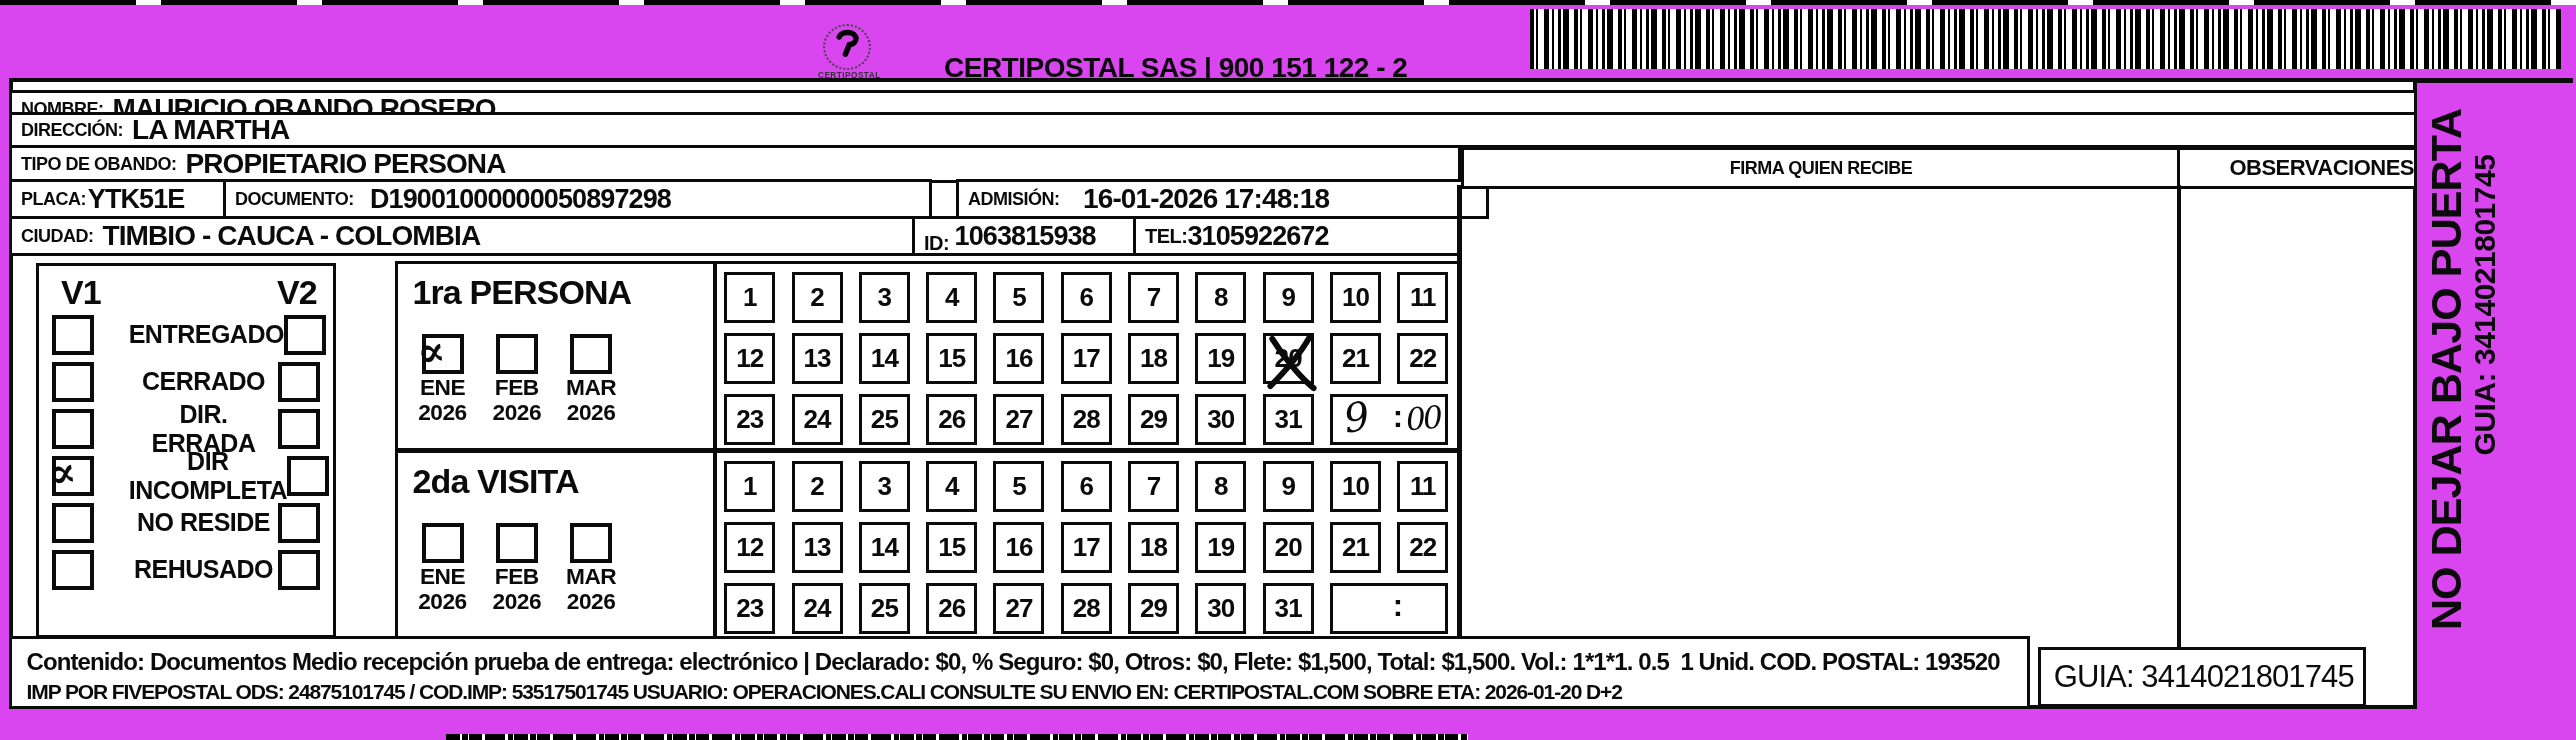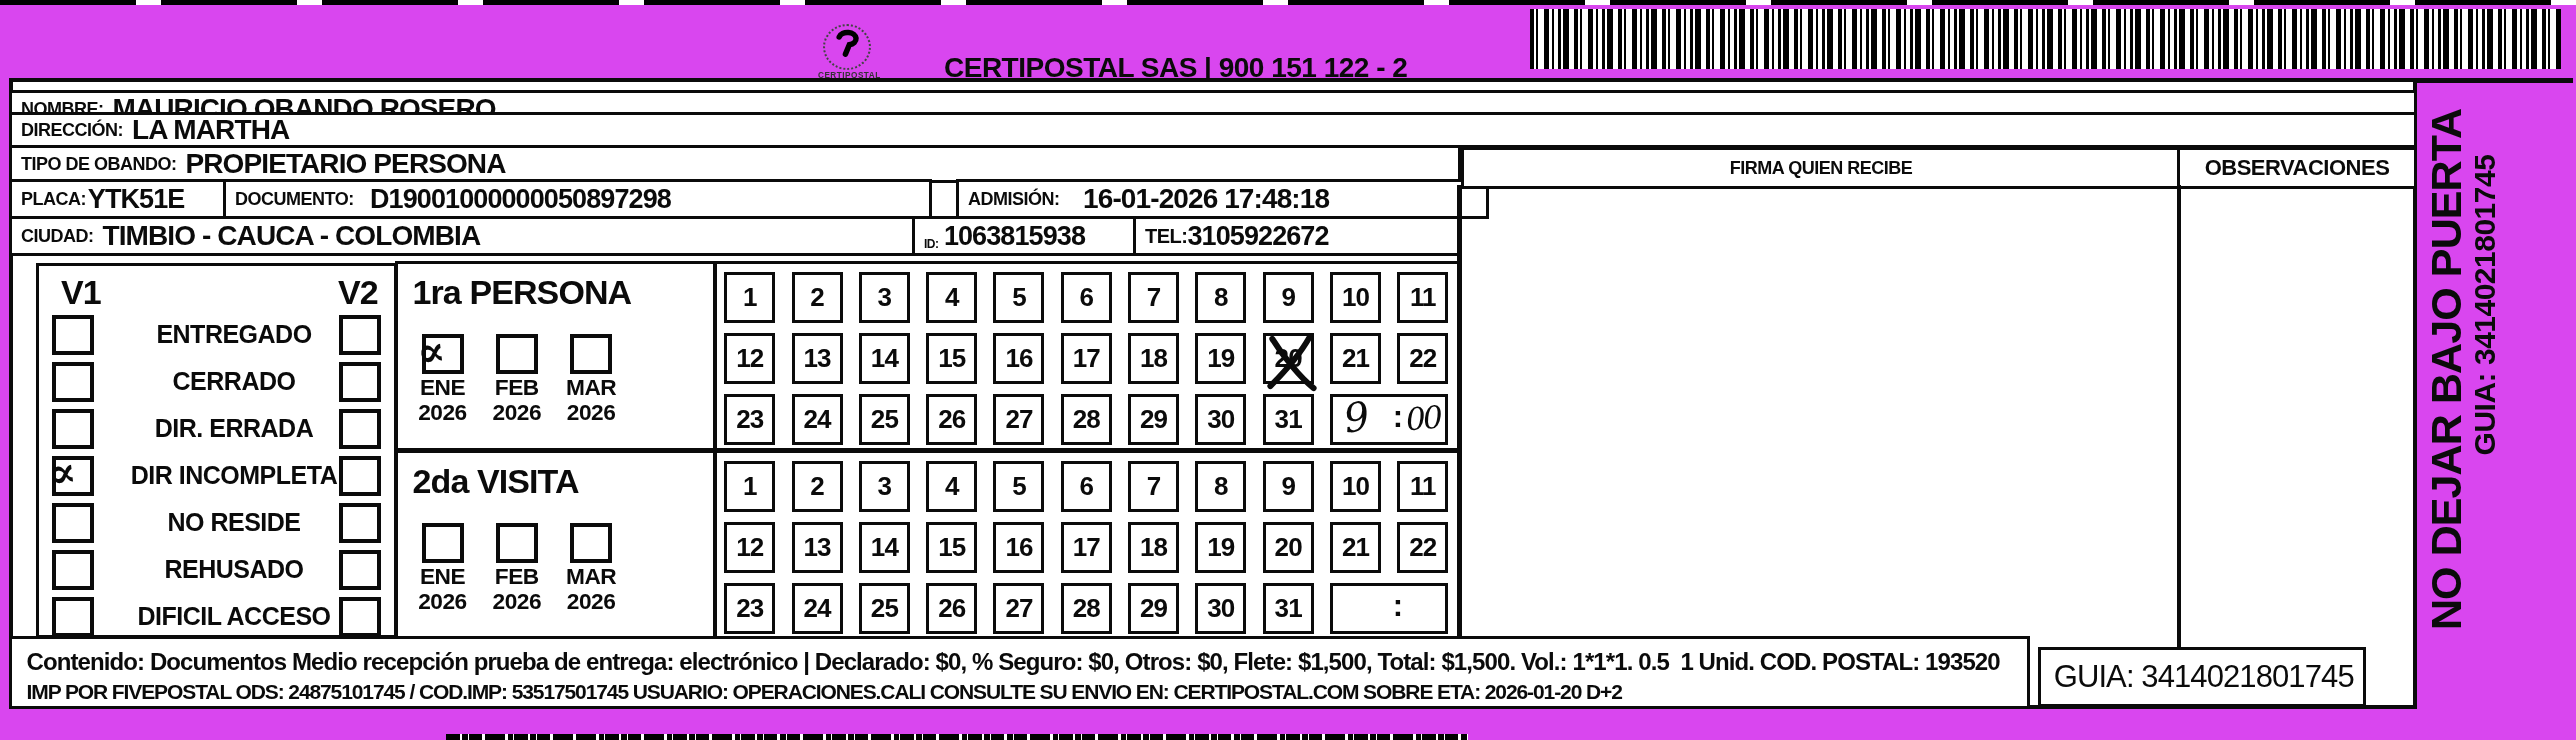--- a/index.html
+++ b/index.html
@@ -148,29 +148,29 @@
   <div class="box fieldrow" style="left:956px;top:179px;width:533px;height:40px;">
     <span class="lbl">ADMISIÓN:</span>
     <span class="val gap-wide">16-01-2026 17:48:18</span>
   </div>
 
   <div class="box fieldrow" style="left:9px;top:216px;width:906px;height:40px;">
     <span class="lbl">CIUDAD:</span>
     <span class="val">TIMBIO - CAUCA - COLOMBIA</span>
   </div>
   <div class="box fieldrow" style="left:912px;top:216px;width:225px;height:40px;">
-    <span class="lbl" style="font-size:12px;margin-top:15px;">ID:</span>
+    <span class="lbl" style="font-size:20px;margin-top:15px;">ID:</span>
     <span class="val sm" style="margin-left:5.4px;">1063815938</span>
   </div>
   <div class="box fieldrow" style="left:1133px;top:216px;width:328px;height:40px;">
     <span class="lbl" style="font-size:20px;">TEL:</span>
     <span class="val sm" style="margin-left:0;">3105922672</span>
   </div>
 
-  <div class="box statusbox" style="left:36px;top:263px;width:361px;height:375px;">
+  <div class="box statusbox" style="left:36px;top:263px;width:300px;height:375px;">
     <div class="shead">
       <span>V1</span>
       <span>V2</span>
     </div>
     <div>
         <div class="srow">
           <div class="cb"></div>
           <div class="slabel">ENTREGADO</div>
           <div class="cb"></div>
         </div>
@@ -194,25 +194,20 @@
         <div class="srow">
           <div class="cb"></div>
           <div class="slabel">NO RESIDE</div>
           <div class="cb"></div>
         </div>
         <div class="srow">
           <div class="cb"></div>
           <div class="slabel">REHUSADO</div>
           <div class="cb"></div>
         </div>
-        <div class="srow">
-          <div class="cb"></div>
-          <div class="slabel">DIFICIL ACCESO</div>
-          <div class="cb"></div>
-        </div>
       </div>
   </div>
 
   <div class="box" style="left:395px;top:261px;width:321px;height:190px;">
     <div class="vtitle">1ra PERSONA</div>
     <div class="months">
         <div class="mcol">
           <div class="cb">
             <div class="hand prop-mark">∝</div>
           </div>
@@ -463,21 +458,21 @@
         </div>
         <div class="timebox">
           <div class="colon">:</div>
         </div>
       </div>
     </div>
 
   <div class="box firma-head" style="left:1461px;top:147px;width:720px;height:42px;">
     <span>FIRMA QUIEN RECIBE</span>
   </div>
-  <div class="box obs-head" style="left:2177px;top:147px;width:240px;height:42px;">
+  <div class="box obs-head" style="left:2177px;top:147px;width:240px;height:42px;justify-content:flex-end;">
     <span>OBSERVACIONES</span>
   </div>
   <div class="vline" style="left:1457px;top:185px;width:4.5px;height:453px;"></div>
   <div class="vline" style="left:2177px;top:185px;width:3.6px;height:464px;"></div>
 
   <div class="box contenido" style="left:9px;top:636px;width:2021px;height:73px;">
     <div class="foot1">Contenido: Documentos Medio recepción prueba de entrega: electrónico | Declarado: $0, % Seguro: $0, Otros: $0, Flete: $1,500, Total: $1,500. Vol.: 1*1*1. 0.5  1 Unid. COD. POSTAL: 193520</div>
     <div class="foot2">IMP POR FIVEPOSTAL ODS: 24875101745 / COD.IMP: 53517501745 USUARIO: OPERACIONES.CALI CONSULTE SU ENVIO EN: CERTIPOSTAL.COM SOBRE ETA: 2026-01-20 D+2</div>
   </div>
   <div class="box guia-box" style="left:2038px;top:647px;width:328px;height:60px;">

